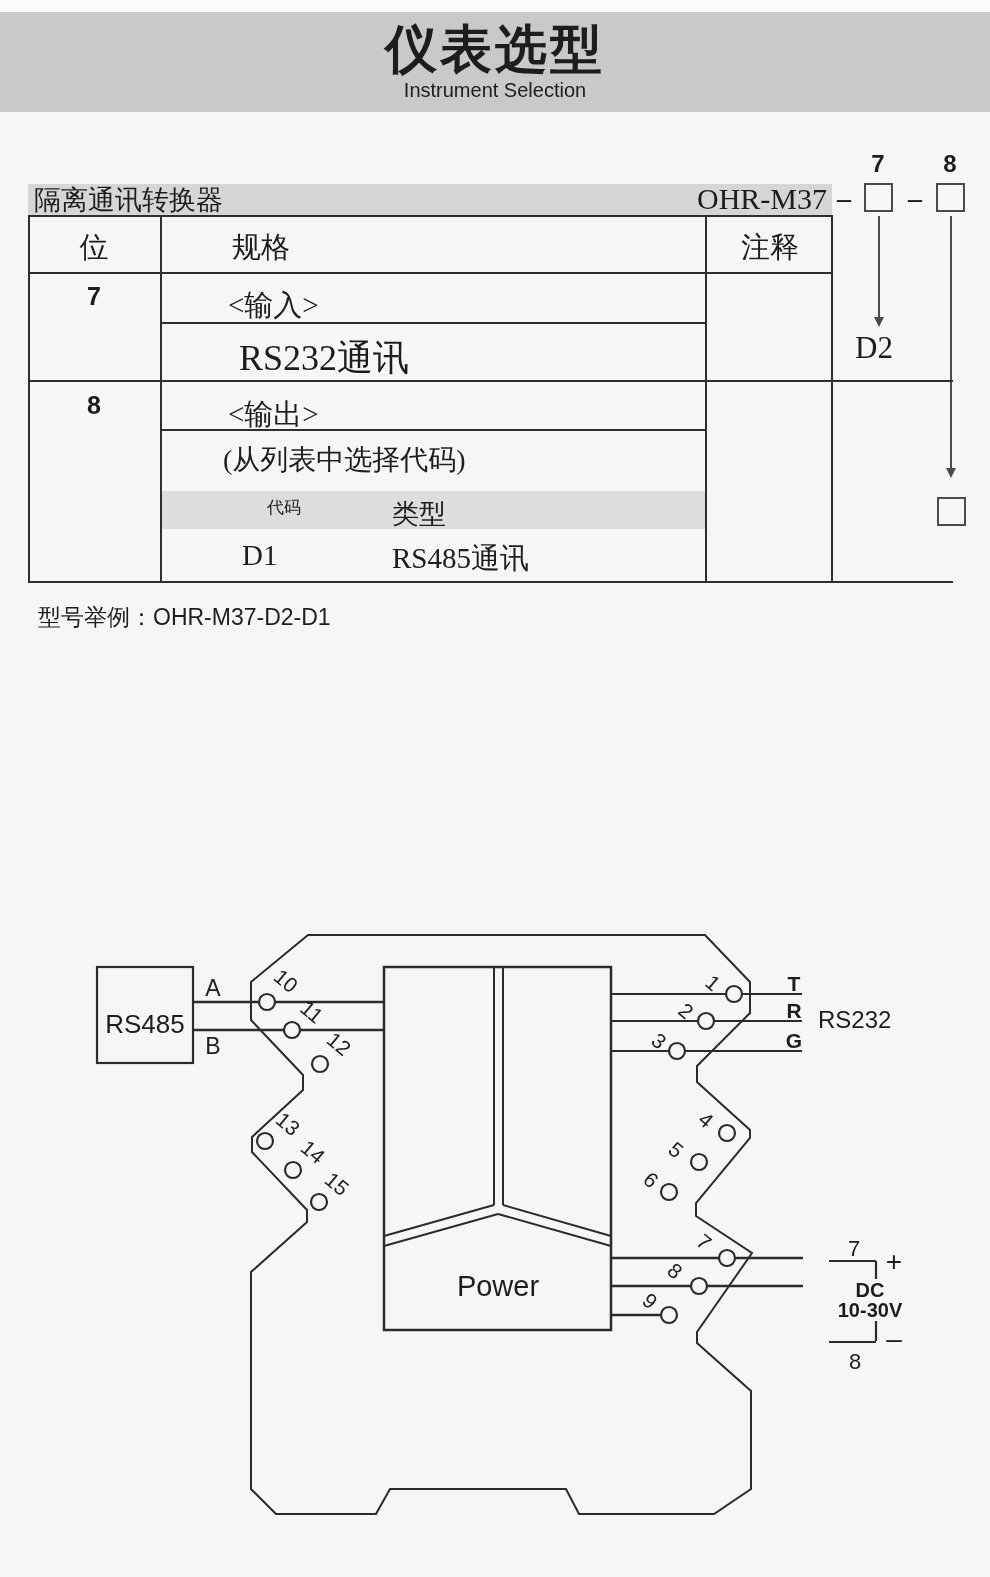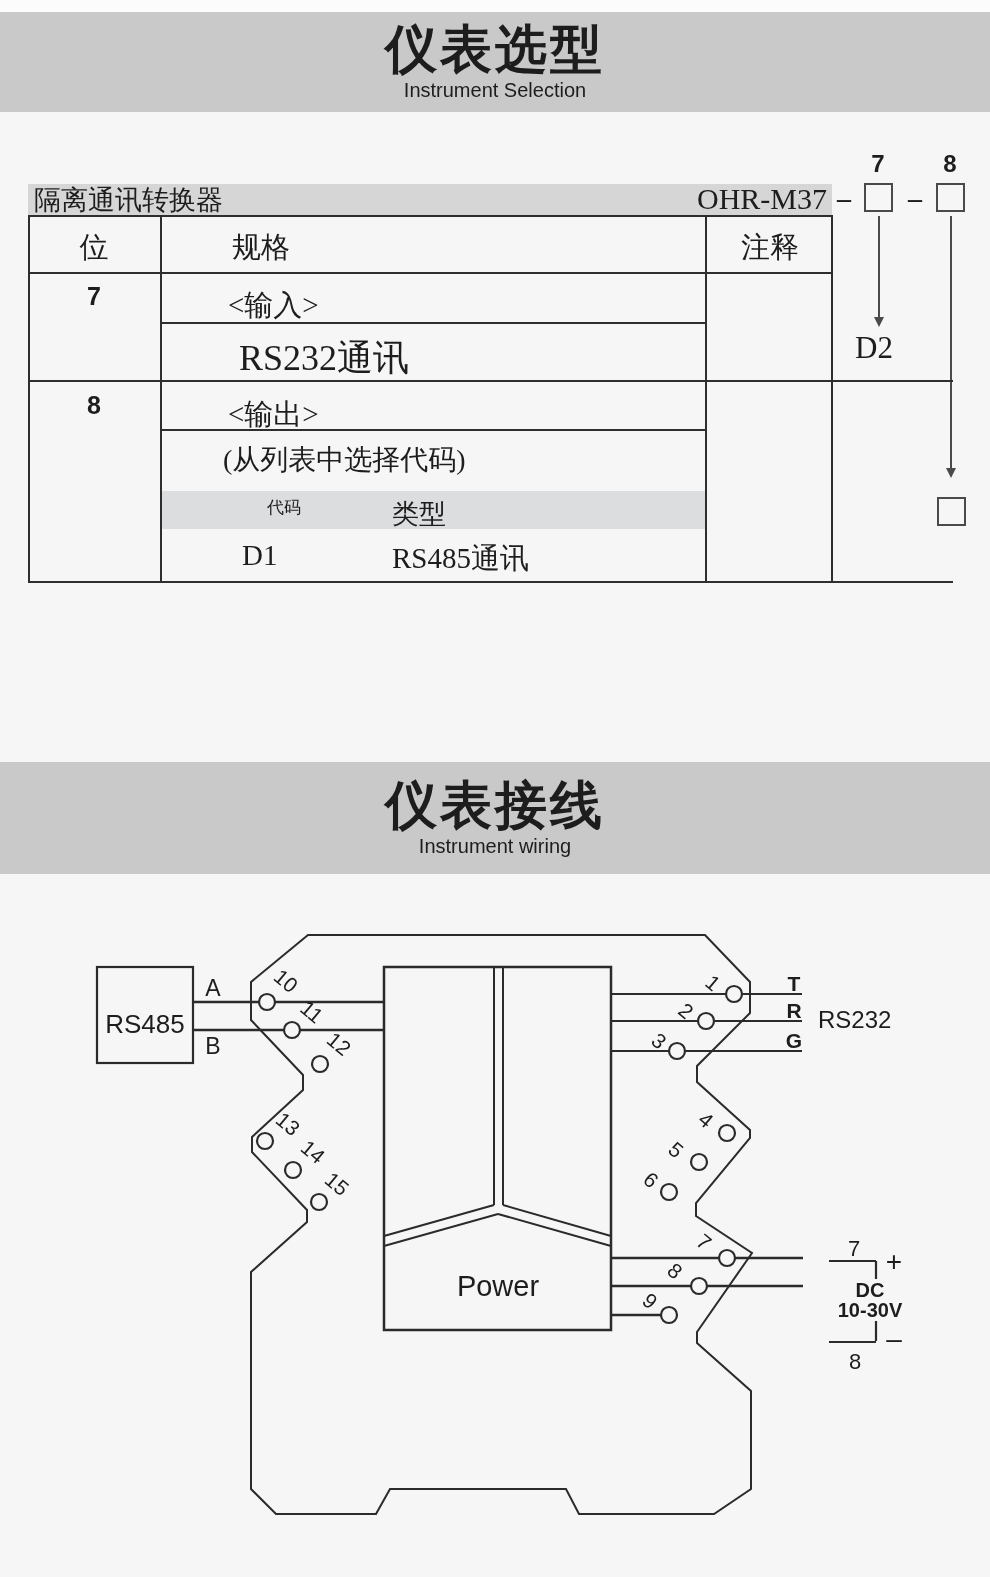--- a/index.html
+++ b/index.html
@@ -78,25 +78,22 @@
   <span class="t serifb" style="left:239px;top:334px;font-size:36px;">RS232通讯</span>
 
   <span class="t" style="left:28px;top:391px;width:132px;text-align:center;font-size:25px;font-weight:bold;">8</span>
   <span class="t serifb" style="left:228px;top:395px;font-size:29px;">&lt;输出&gt;</span>
   <span class="t serifb" style="left:223px;top:441px;font-size:28px;">(从列表中选择代码)</span>
   <span class="t serifb" style="left:245px;top:496px;font-size:17px;margin-left:22px;">代码</span>
   <span class="t serifb" style="left:392px;top:496px;font-size:27px;">类型</span>
   <span class="t serifb" style="left:242px;top:539px;font-size:29px;">D1</span>
   <span class="t serifb" style="left:392px;top:539px;font-size:29px;">RS485通讯</span>
 
+  <span class="t" style="left:38px;top:602px;font-size:23px;">型号举例：OHR-M37-D2-D1</span>
 
-  <div class="band" style="top:762px;height:112px;">
-    <div class="cn">仪表接线</div>
-    <div class="en">Instrument wiring</div>
-  </div>
 
   <svg viewBox="0 874 990 703" style="position:absolute;left:0;top:874px;width:990px;height:703px;">
     <g fill="none" stroke="#2b2b2b" stroke-width="2" stroke-linejoin="miter">
 
       <polygon points="
         308,935 705,935 750,982 750,1013 697,1066 697,1082 750,1130 750,1138
         696,1203 696,1216 752,1253 697,1332 697,1343 751,1391 751,1489
         714,1514 579,1514 566,1489 390,1489 376,1514 276,1514 251,1489
         251,1272 307,1222 307,1210 252,1152 252,1137 303,1090 303,1075
         251,1020 251,982"></polygon>

